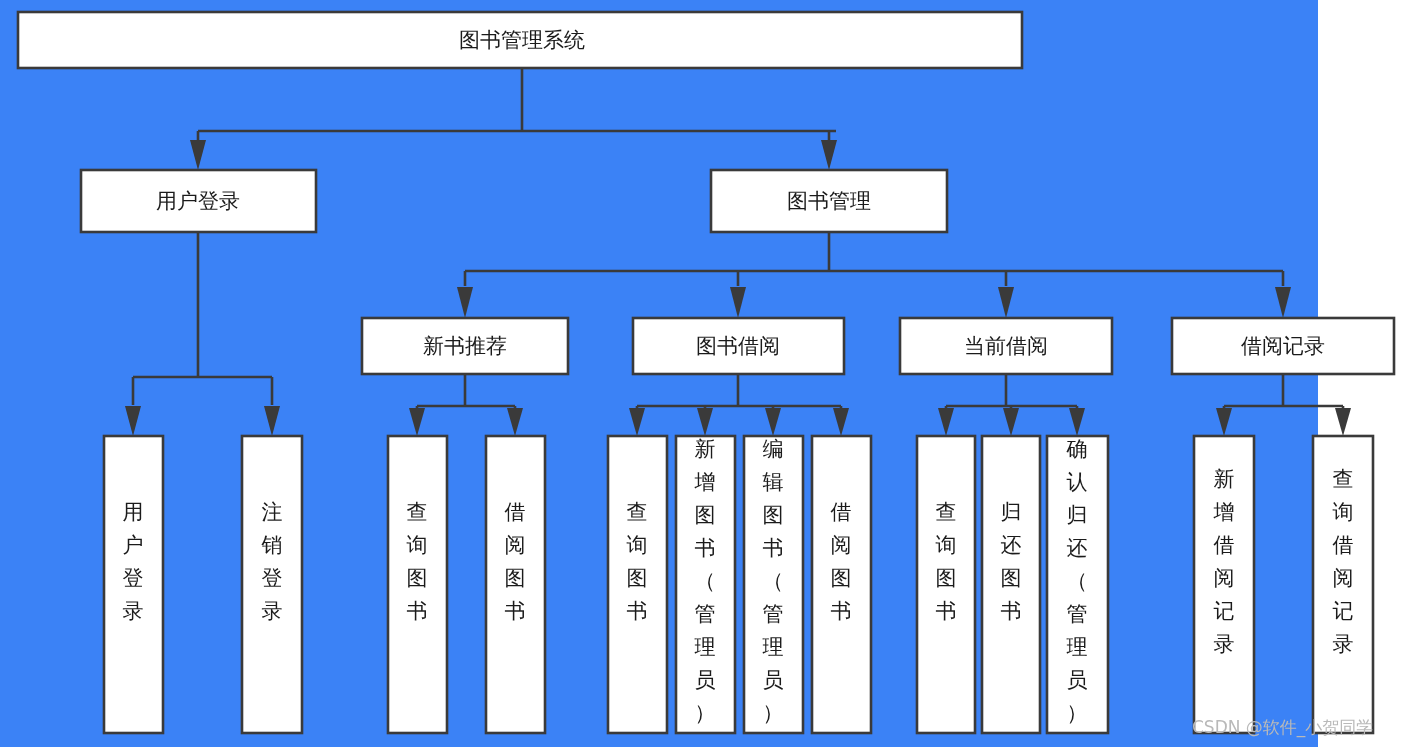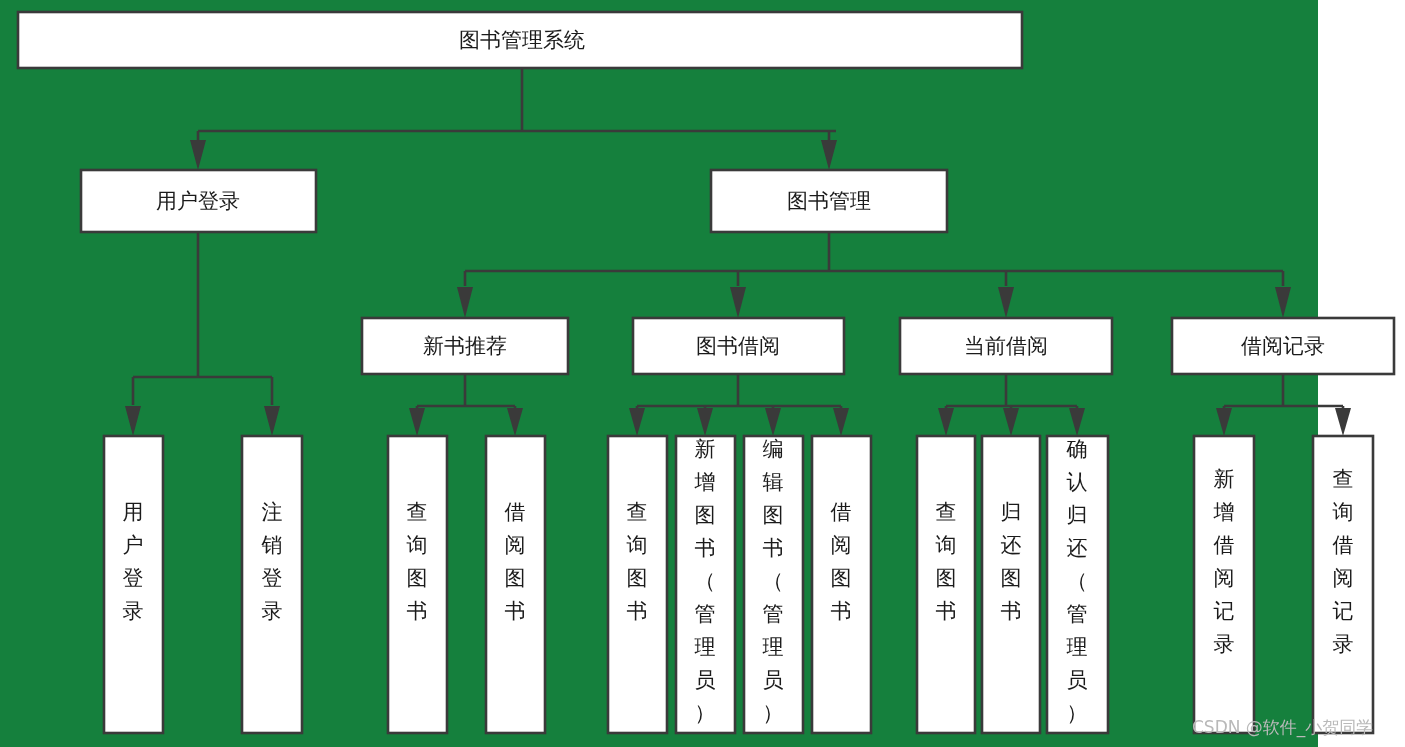--- a/index.html
+++ b/index.html
@@ -10,21 +10,21 @@
   body {
     width: 1405px;
     height: 747px;
     font-family: "DejaVu Sans", "Liberation Sans", sans-serif;
     overflow: hidden;
   }
   #diagram-root {
     position: relative;
     width: 1318px;
     height: 747px;
-    background: #15803d;
+    background: #3b82f6;
   }
   svg#tree-svg {
     position: absolute;
     left: 0;
     top: 0;
     width: 1405px;
     height: 747px;
   }
   .node-box {
     fill: #ffffff;

